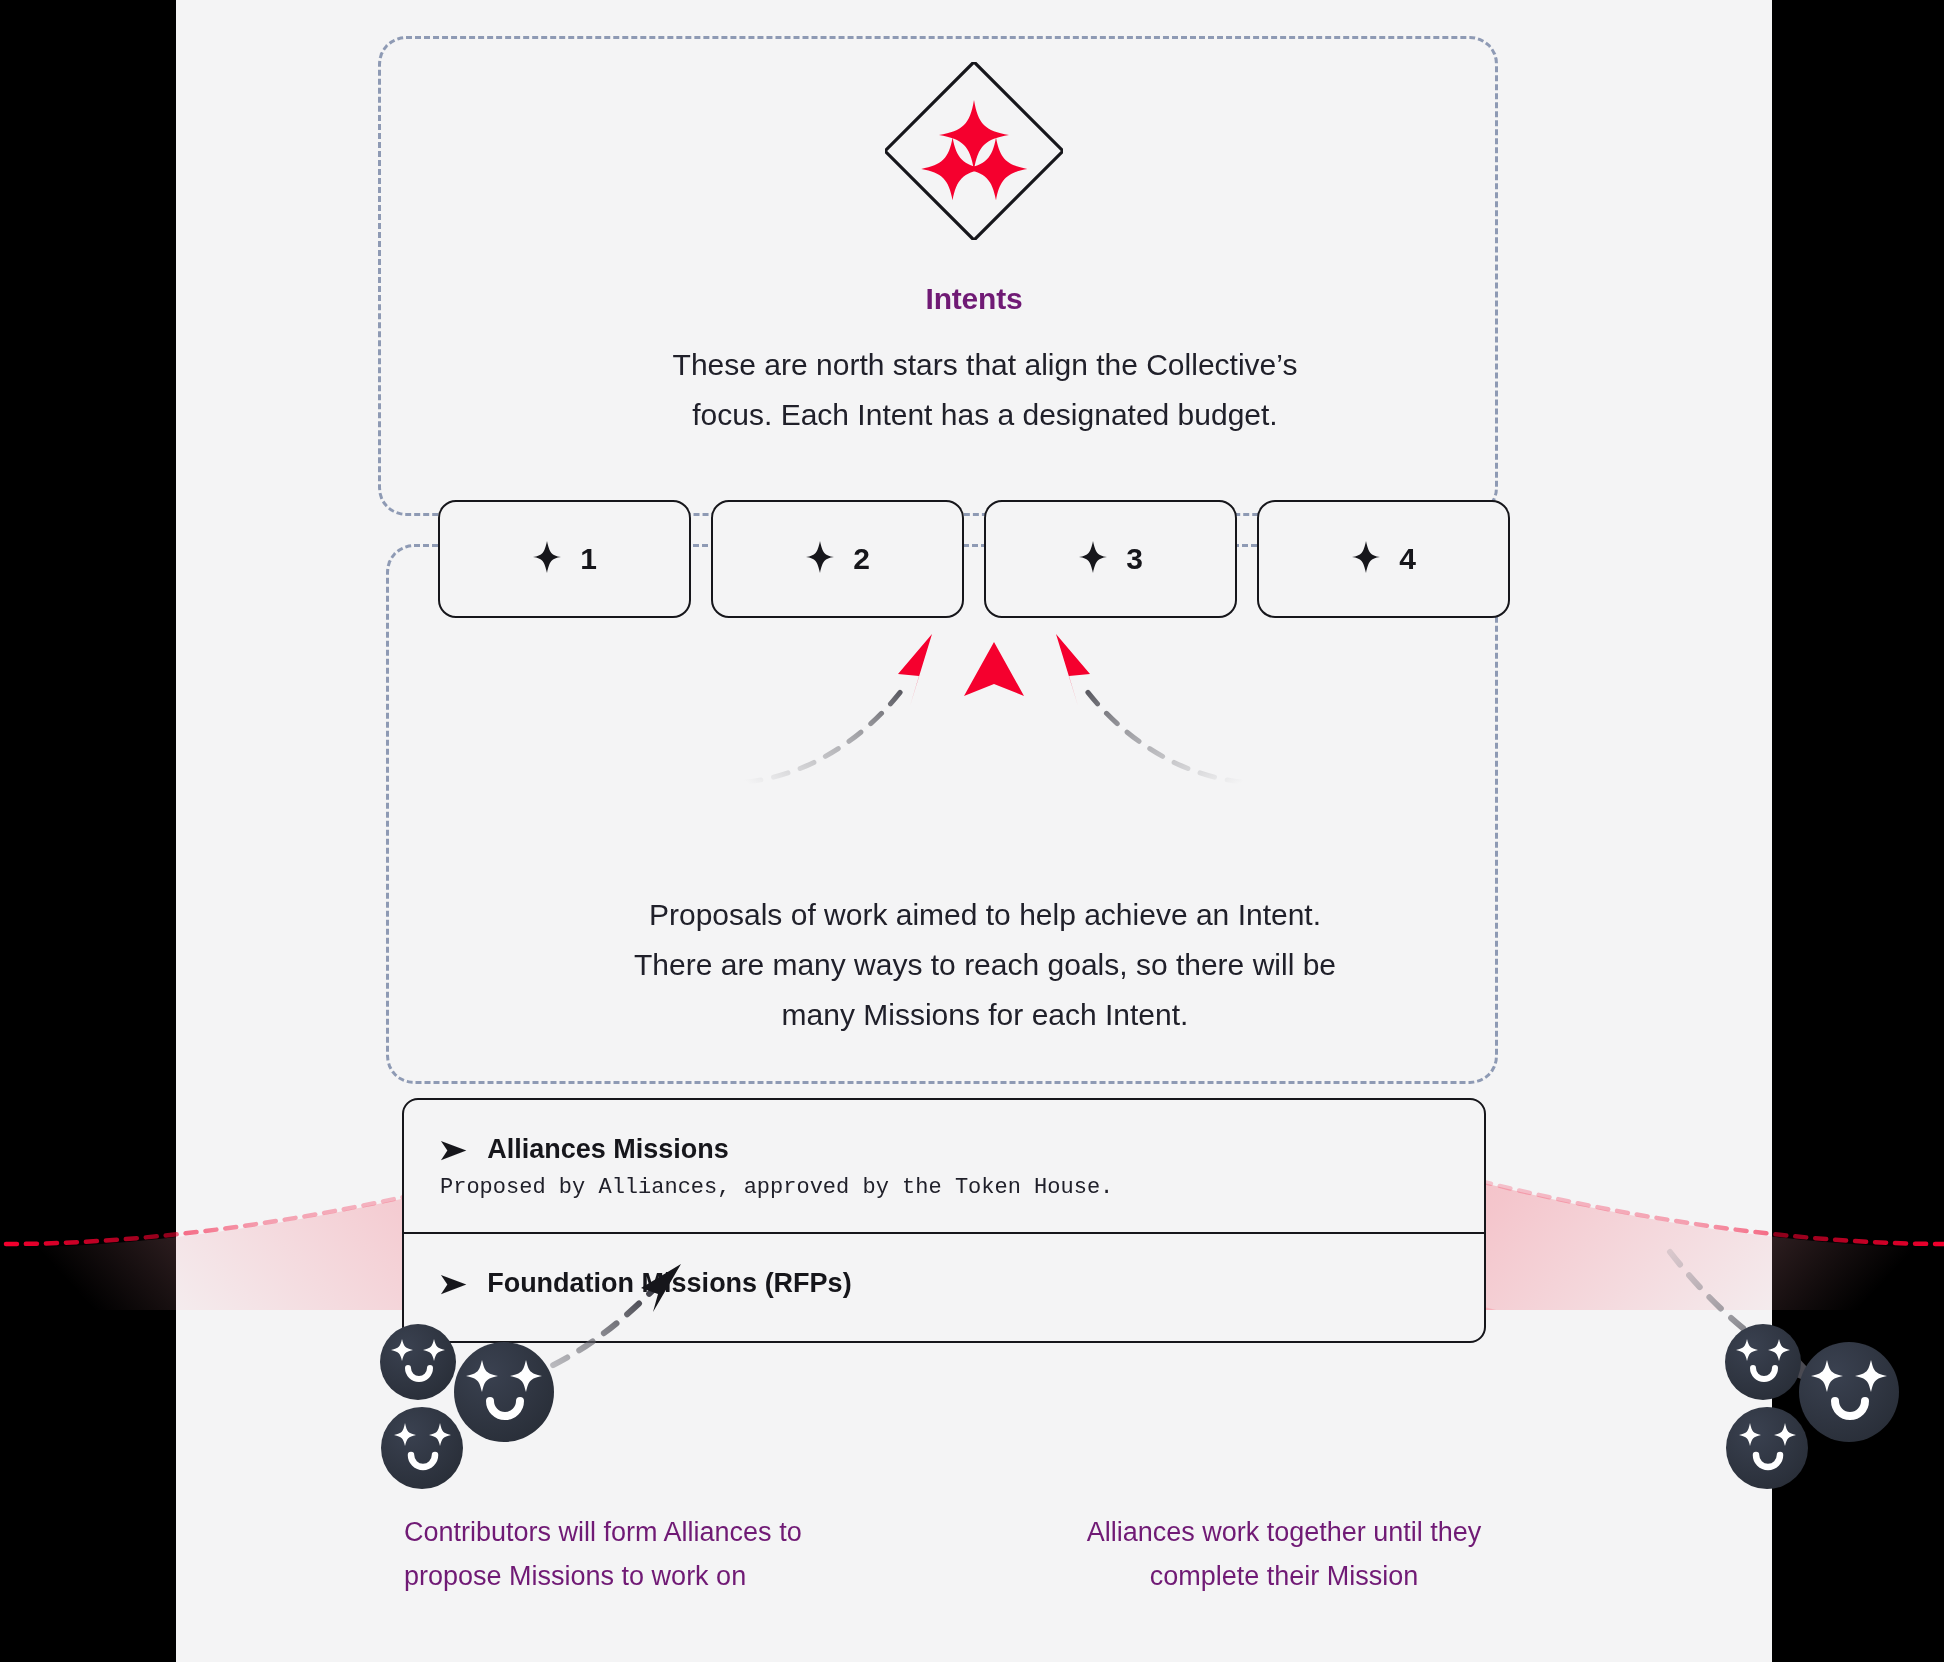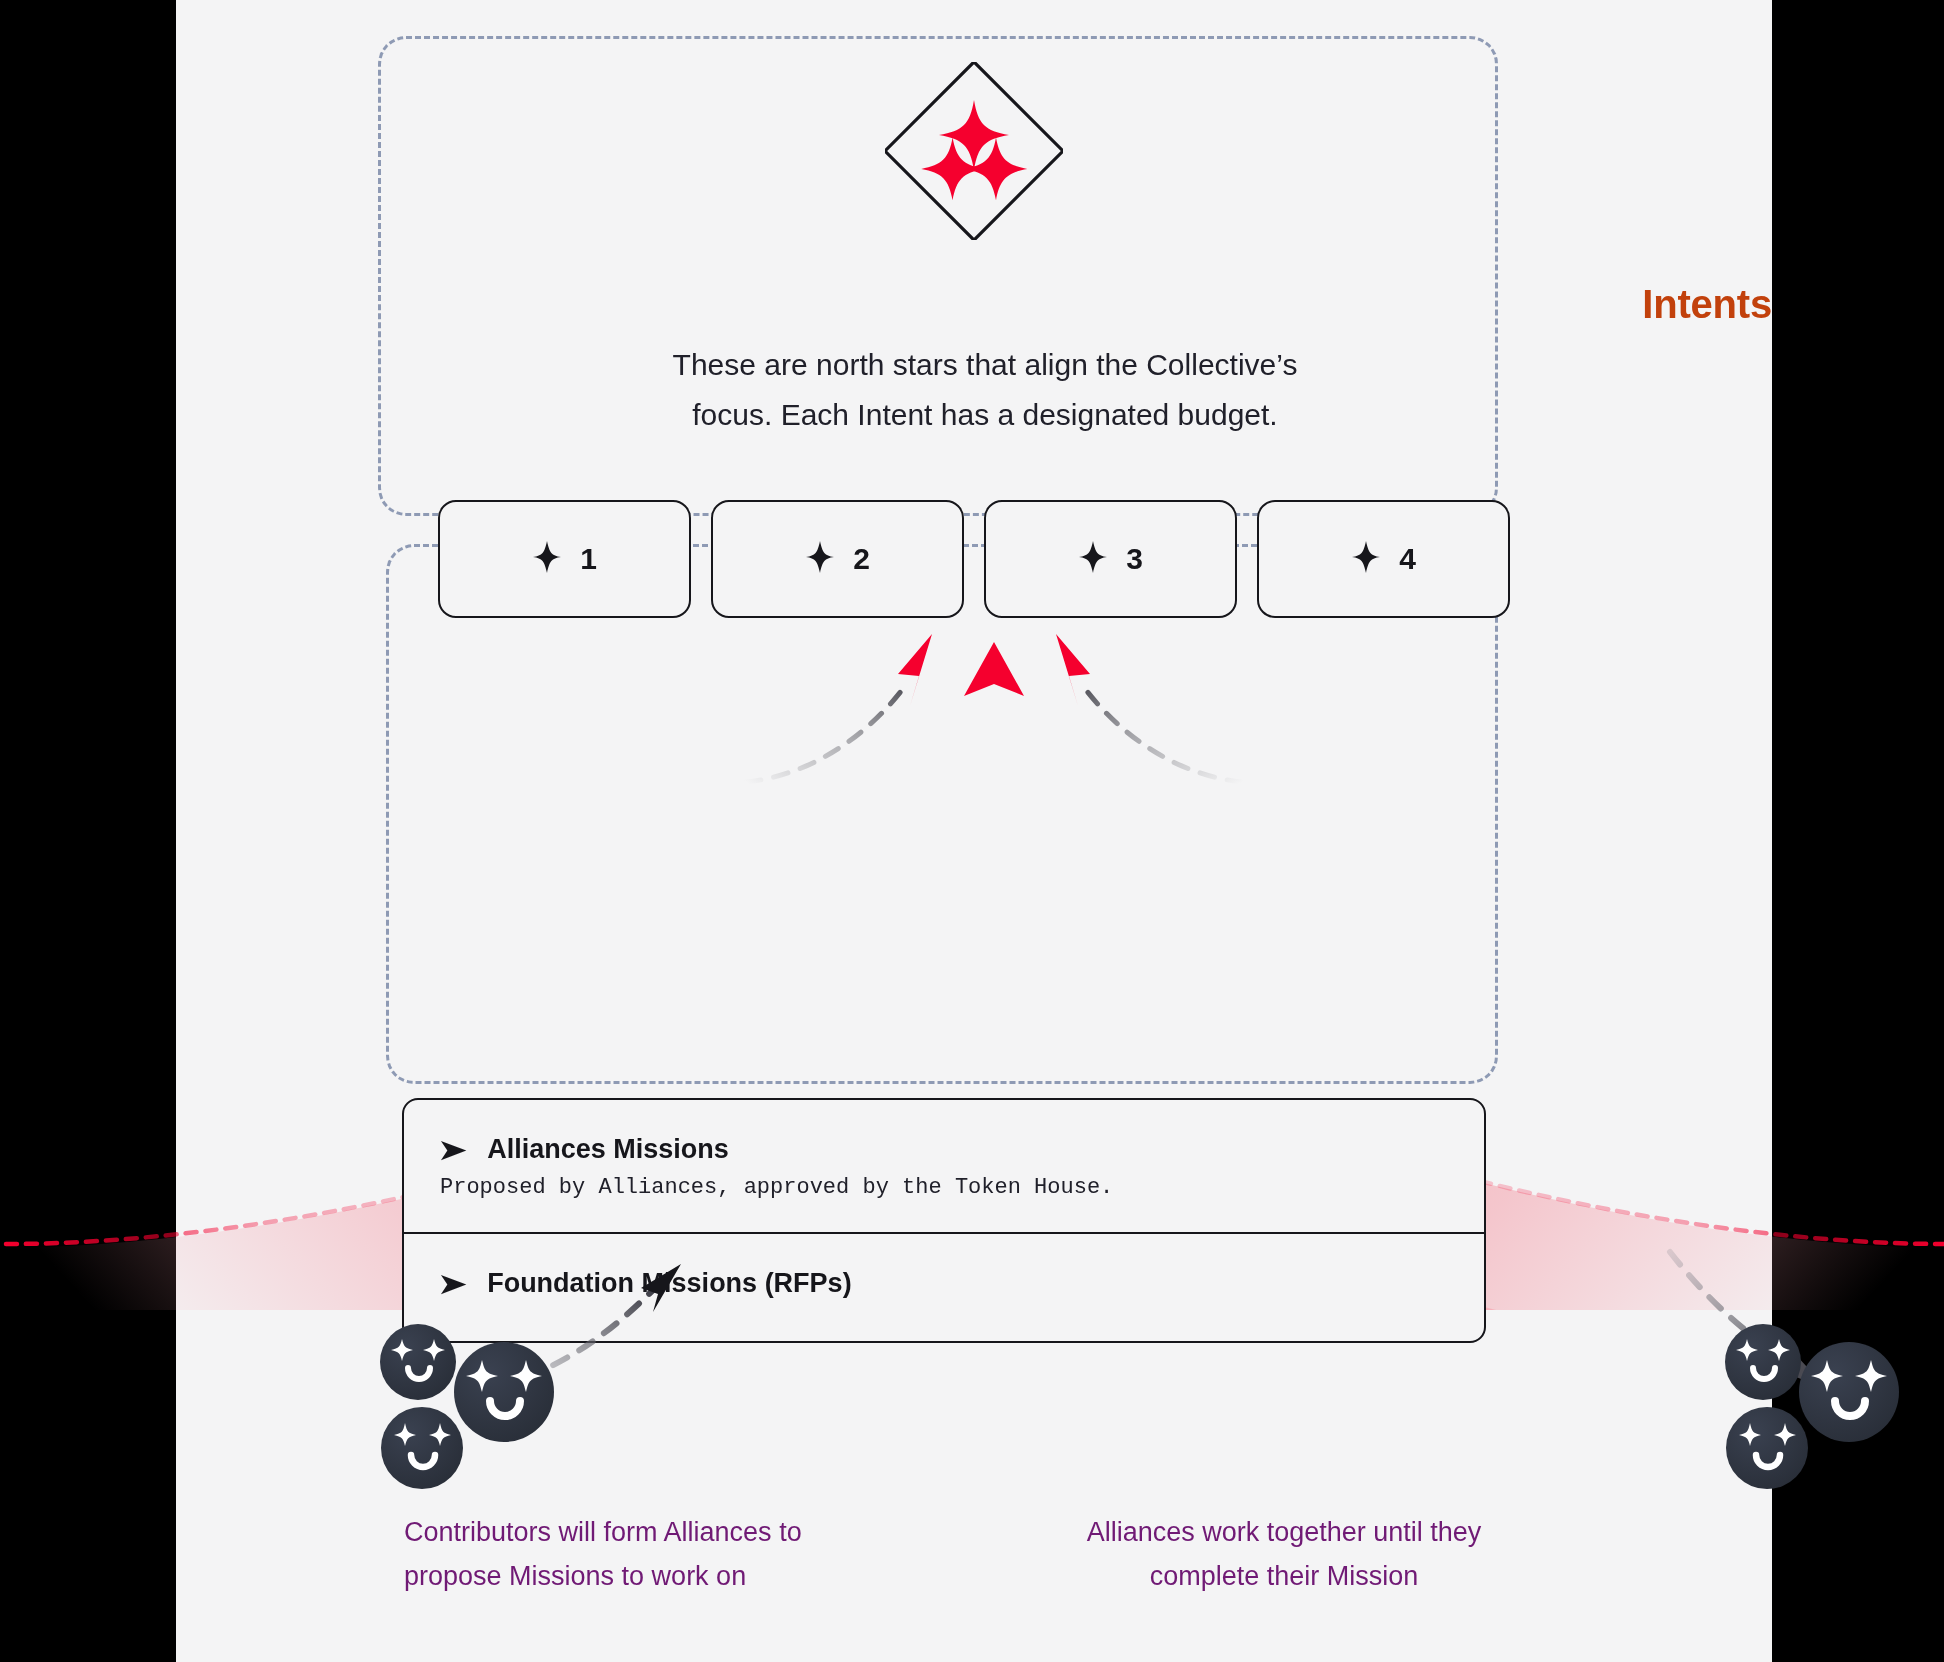--- a/index.html
+++ b/index.html
@@ -34,24 +34,24 @@
   
   #diamond-badge {
     position: absolute;
     left: 50%; top: 62px;
     transform: translateX(-50%);
     width: 178px; height: 178px;
   }
   .section-title {
     position: absolute;
     left: 0; width: 100%;
-    text-align: right;
-    font-size: 40px;
+    text-align: center;
+    font-size: 30px;
     font-weight: bold;
-    color: #c2410c;
+    color: #701a75;
     letter-spacing: -0.2px;
   }
   .section-desc {
     position: absolute;
     left: 0; width: 100%;
     text-align: center;
     font-size: 30px;
     line-height: 50px;
     color: #20202a;
     white-space: pre-line;
@@ -242,20 +242,23 @@
         </defs>
         <path d="M10 152 C70 146 130 110 172 52" fill="none" stroke="url(#fadeL)" stroke-width="5" stroke-dasharray="15 13" stroke-linecap="round"></path>
         <path d="M258 178 L258 48" fill="none" stroke="url(#fadeC)" stroke-width="5" stroke-dasharray="15 13" stroke-linecap="round"></path>
         <path d="M506 152 C446 146 386 110 344 52" fill="none" stroke="url(#fadeR)" stroke-width="5" stroke-dasharray="15 13" stroke-linecap="round"></path>
         <path d="M196 4 L162 44 L183 46 L174 76 Z" fill="#f5002e"></path>
         <path d="M258 12 L288 66 L258 54 L228 66 Z" fill="#f5002e"></path>
         <path d="M320 4 L354 44 L333 46 L342 76 Z" fill="#f5002e"></path>
       </svg>
     </div>
 
+    <div class="section-desc" id="missions-desc">Proposals of work aimed to help achieve an Intent.
+There are many ways to reach goals, so there will be
+many Missions for each Intent.</div>
 
     <div id="arc-decor">
       <svg width="1960" height="320" viewBox="0 0 1960 320">
         <defs>
           <linearGradient id="pinkFadeL" x1="0" y1="0.5" x2="1" y2="0.3">
             <stop offset="0%" stop-color="#f4a0ab" stop-opacity="0"></stop>
             <stop offset="45%" stop-color="#f4a0ab" stop-opacity="0.55"></stop>
             <stop offset="100%" stop-color="#f79aa6" stop-opacity="0.95"></stop>
           </linearGradient>
           <linearGradient id="pinkFadeR" x1="1" y1="0.5" x2="0" y2="0.3">

